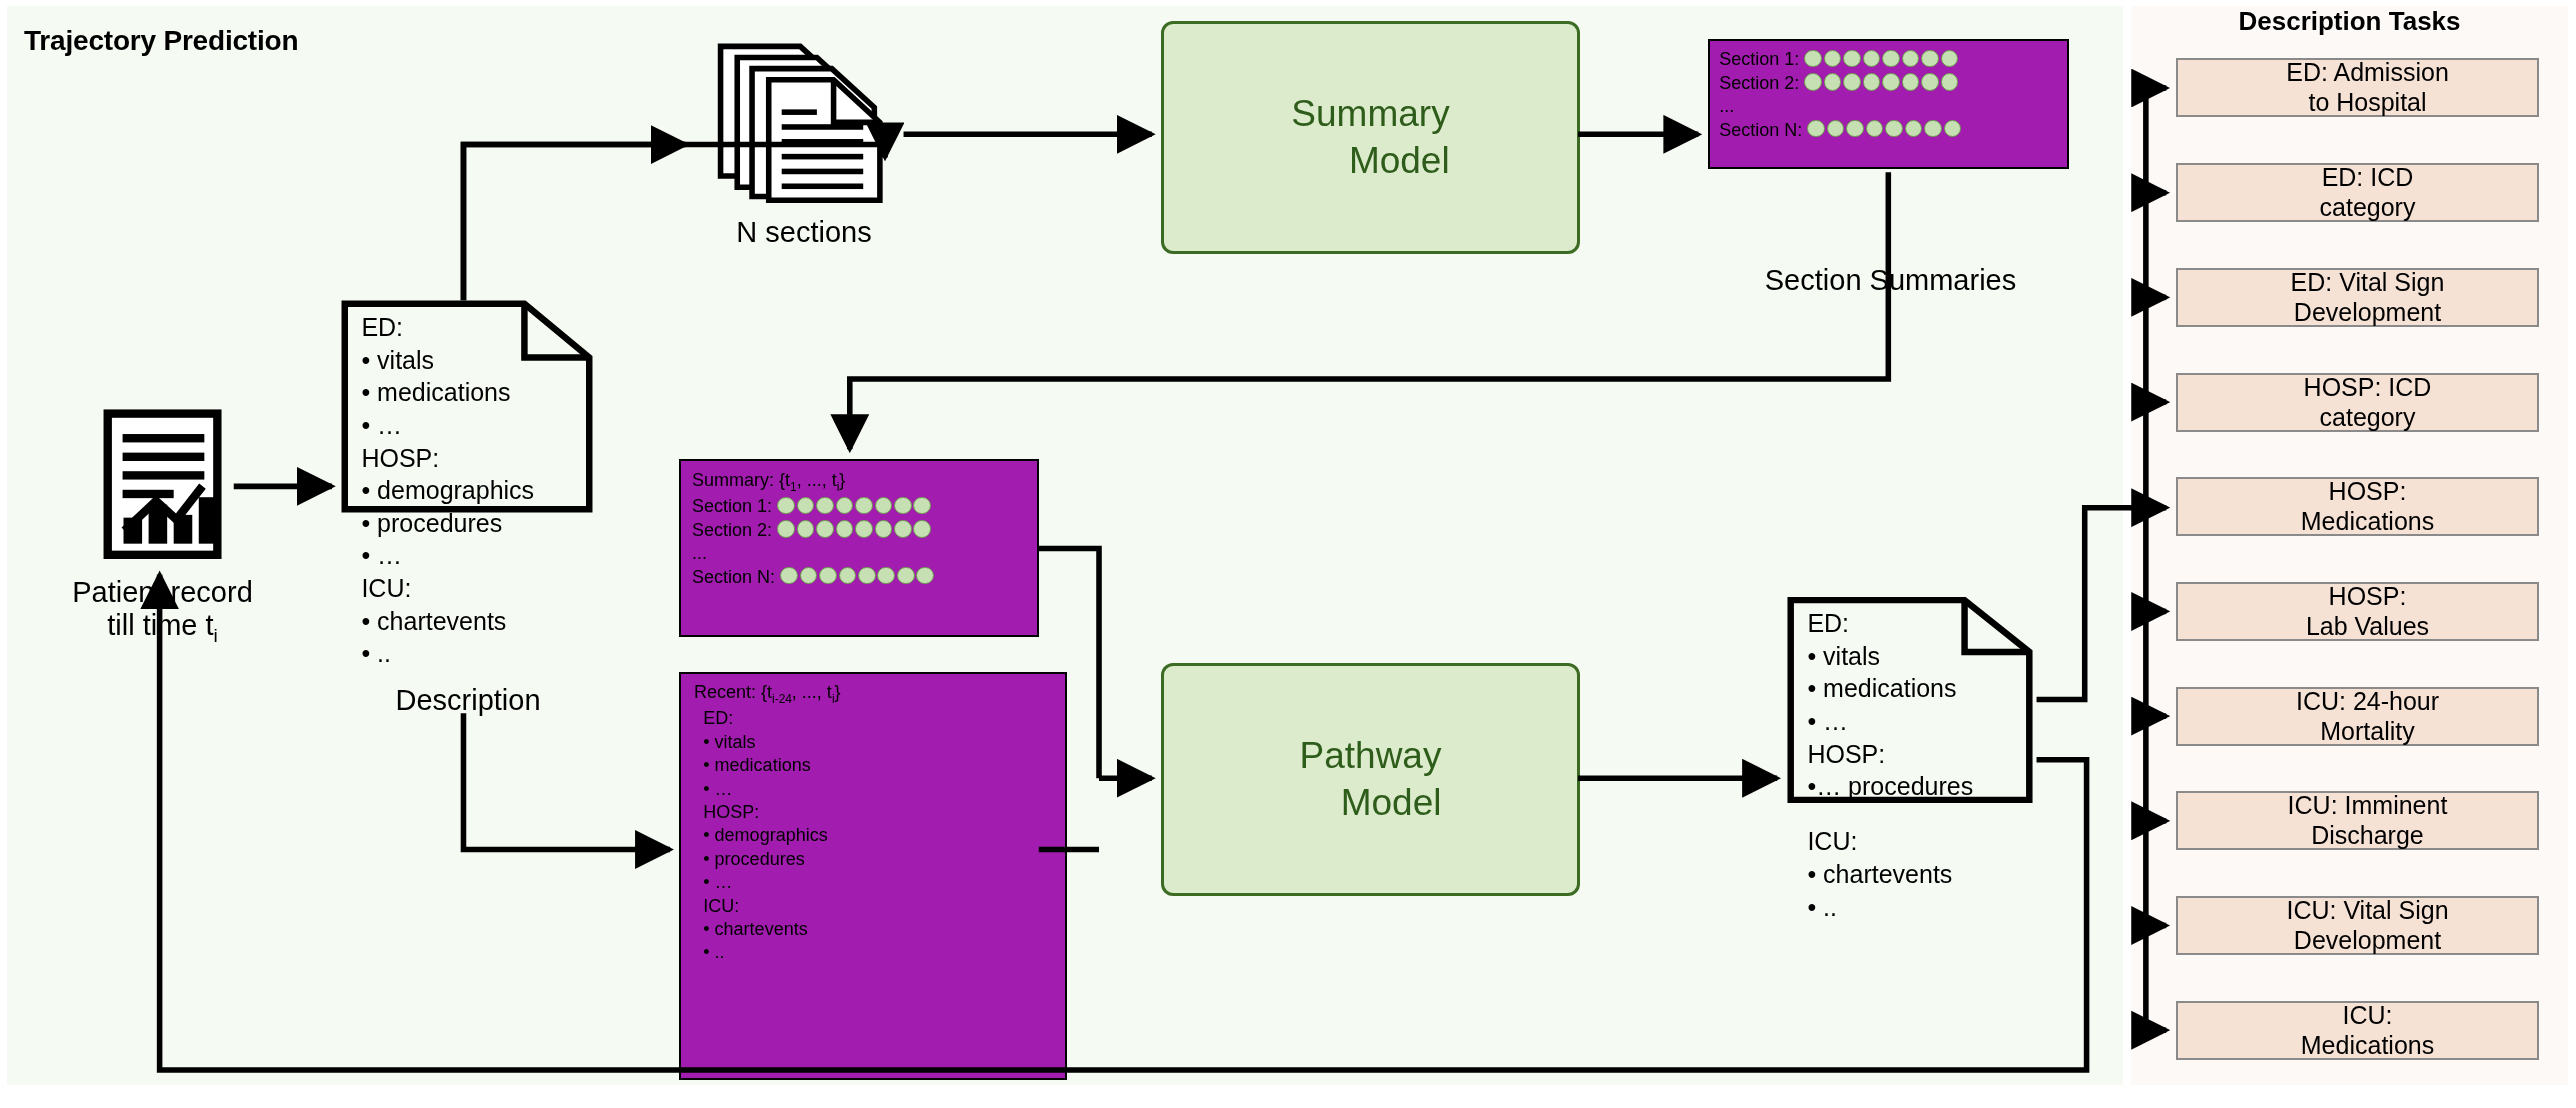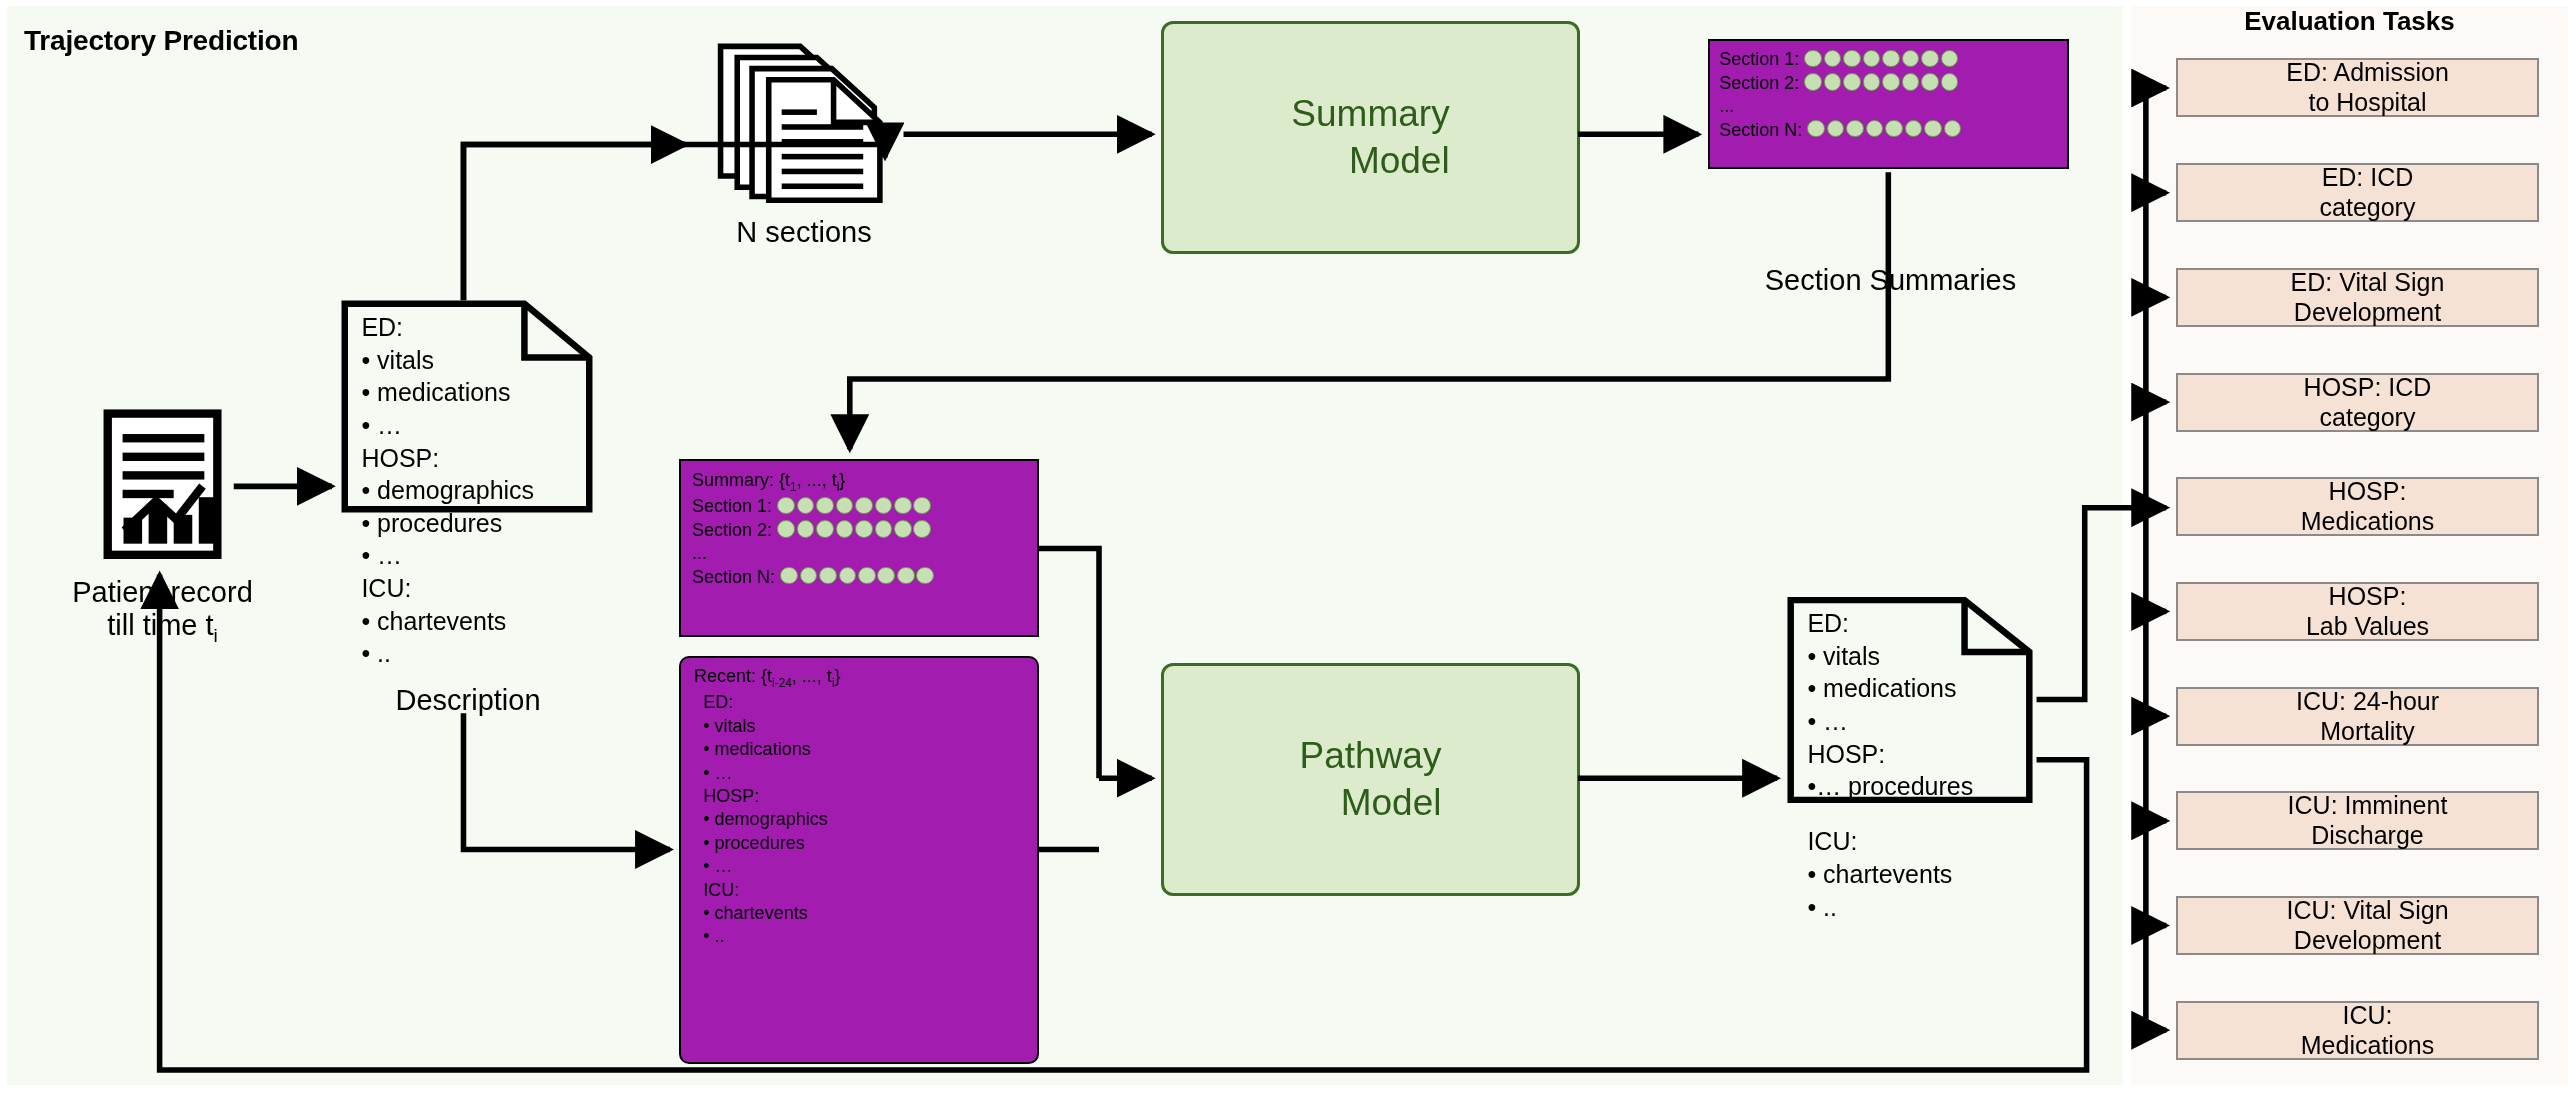--- a/index.html
+++ b/index.html
@@ -40,21 +40,21 @@
   #pathway-model{left:1161px;top:663px;width:413px;height:227px;}
 
   
   .rect-box{
     position:absolute;background:#a21caf;border:2.8px solid #000;
     font-size:18px;color:#000;line-height:1.30;
     box-sizing:border-box;
   }
   #section-summaries{left:1708px;top:39px;width:361px;height:130px;padding:7.4px 0 0 9.3px;}
   #summary-box{left:679px;top:459px;width:360px;height:178px;padding:8.3px 0 0 11px;}
-  #recent-box{left:679px;top:656px;width:360px;height:408px;padding:7.4px 0 0 13px;border-radius:10px;}
+  #recent-box{left:679px;top:672px;width:388px;height:408px;padding:7.4px 0 0 13px;}
 
   
   .doc-box{position:absolute;}
   .doc-box .doc-svg{position:absolute;left:0;top:0;}
   .doc-box .doc-text{
     position:absolute;left:20.4px;top:11px;right:7.4px;
     font-size:25px;line-height:1.305;color:#000;
   }
   #description-doc{left:341px;top:300px;width:252px;height:213px;}
   #output-doc{left:1787px;top:596px;width:246px;height:208px;}
@@ -88,21 +88,21 @@
 </style>
 </head>
 <body>
 
 <div id="root">
 
   <div class="panel" id="left-panel"></div>
   <div class="panel" id="right-panel"></div>
 
   <div class="title" id="traj-title">Trajectory Prediction</div>
-  <div class="title" id="eval-title">Evaluation Tasks</div>
+  <div class="title" id="eval-title">Description Tasks</div>
 
   <div style="position:absolute;left:91px;top:408px;width:144px;height:158px;">
     <svg width="144" height="158" viewBox="0 0 155 170">
       <rect x="18" y="6" width="118" height="152" fill="#ffffff" stroke="#000" stroke-width="9"></rect>
       <rect x="34" y="28" width="88" height="9" fill="#000"></rect>
       <rect x="34" y="48" width="88" height="9" fill="#000"></rect>
       <rect x="34" y="68" width="88" height="9" fill="#000"></rect>
       <rect x="34" y="88" width="55" height="9" fill="#000"></rect>
       <polyline points="36,132 70,100 92,120 120,84" fill="none" stroke="#000" stroke-width="9"></polyline>
       <rect x="35" y="118" width="20" height="28" fill="#000"></rect>

